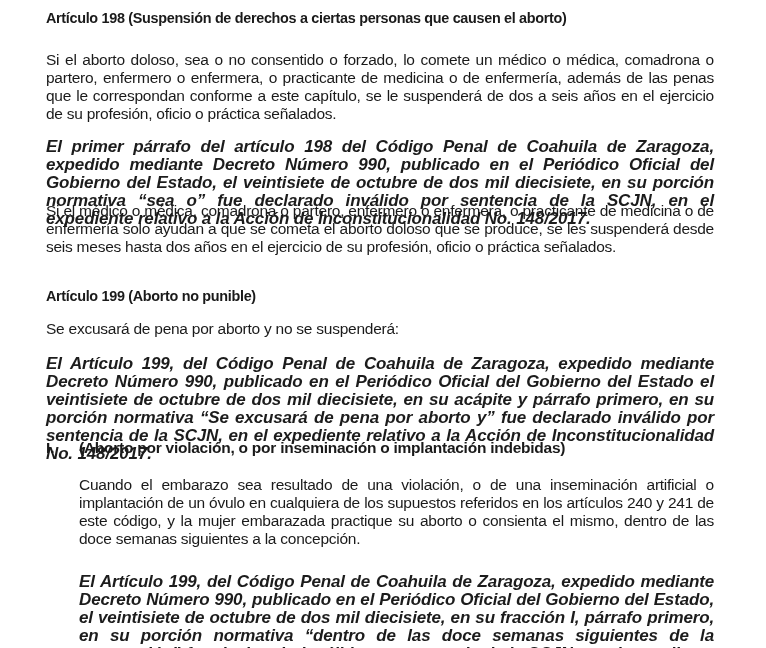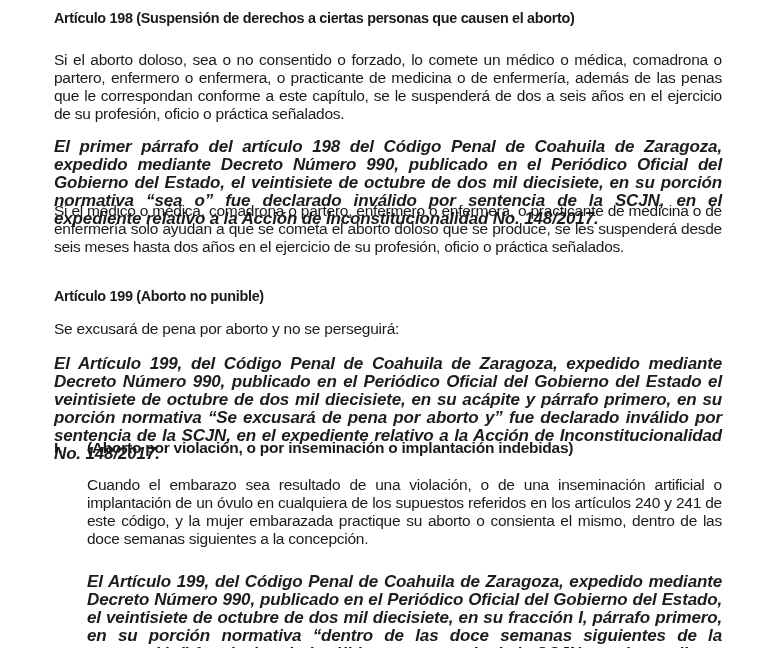--- a/index.html
+++ b/index.html
@@ -1,20 +1,20 @@
 <!DOCTYPE html>
 <html><head>
 <meta charset="utf-8">
 <style>
   html, body { margin: 0; padding: 0; background: #ffffff; }
   body {
     width: 766px; height: 648px; overflow: hidden; position: relative;
     font-family: "Liberation Sans", sans-serif; color: #1a1a1a;
   }
-  .page { position: absolute; left: 8px; top: 0; width: 638px; height: 648px; }
+  .page { position: absolute; left: 0; top: 0; width: 638px; height: 648px; }
   .blk { position: absolute; margin: 0; }
   .heading {
     font-weight: bold; font-size: 15.5px; letter-spacing: -0.35px;
     transform: scaleX(0.93); transform-origin: left top; white-space: nowrap;
   }
   .body-text {
     font-size: 15.5px; line-height: 18px; text-align: justify;
     letter-spacing: -0.25px;
   }
   .note {
@@ -34,21 +34,21 @@
   <h2 class="blk heading" style="left:46px; top:9px;">Artículo 198 (Suspensión de derechos a ciertas personas que causen el aborto)</h2>
 
   <p class="blk body-text" style="left:46px; top:51px; width:668px;">Si el aborto doloso, sea o no consentido o forzado, lo comete un médico o médica, comadrona o partero, enfermero o enfermera, o practicante de medicina o de enfermería, además de las penas que le correspondan conforme a este capítulo, se le suspenderá de dos a seis años en el ejercicio de su profesión, oficio o práctica señalados.</p>
 
   <p class="blk note" style="left:46px; top:138px; width:668px;">El primer párrafo del artículo 198 del Código Penal de Coahuila de Zaragoza, expedido mediante Decreto Número 990, publicado en el Periódico Oficial del Gobierno del Estado, el veintisiete de octubre de dos mil diecisiete, en su porción normativa “sea o” fue declarado inválido por sentencia de la SCJN, en el expediente relativo a la Acción de Inconstitucionalidad No. 148/2017.</p>
 
   <p class="blk body-text" style="left:46px; top:202px; width:668px;">Si el médico o médica, comadrona o partero, enfermero o enfermera, o practicante de medicina o de enfermería solo ayudan a que se cometa el aborto doloso que se produce, se les suspenderá desde seis meses hasta dos años en el ejercicio de su profesión, oficio o práctica señalados.</p>
 
   <h2 class="blk heading" style="left:46px; top:287px;">Artículo 199 (Aborto no punible)</h2>
 
-  <p class="blk body-text" style="left:46px; top:320px; width:668px;">Se excusará de pena por aborto y no se perseguirá:</p>
+  <p class="blk body-text" style="left:46px; top:320px; width:668px;">Se excusará de pena por aborto y no se suspenderá:</p>
 
   <p class="blk note" style="left:46px; top:355px; width:668px;">El Artículo 199, del Código Penal de Coahuila de Zaragoza, expedido mediante Decreto Número 990, publicado en el Periódico Oficial del Gobierno del Estado el veintisiete de octubre de dos mil diecisiete, en su acápite y párrafo primero, en su porción normativa “Se excusará de pena por aborto y” fue declarado inválido por sentencia de la SCJN, en el expediente relativo a la Acción de Inconstitucionalidad No. 148/2017.</p>
 
   <div>
     <span class="blk roman" style="left:46px; top:439px;">I.</span>
 
     <p class="blk body-text nowrap-line" style="left:79px; top:439px;">(Aborto por violación, o por inseminación o implantación indebidas)</p>
 
     <p class="blk body-text" style="left:79px; top:476px; width:635px;">Cuando el embarazo sea resultado de una violación, o de una inseminación artificial o implantación de un óvulo en cualquiera de los supuestos referidos en los artículos 240 y 241 de este código, y la mujer embarazada practique su aborto o consienta el mismo, dentro de las doce semanas siguientes a la concepción.</p>
 

